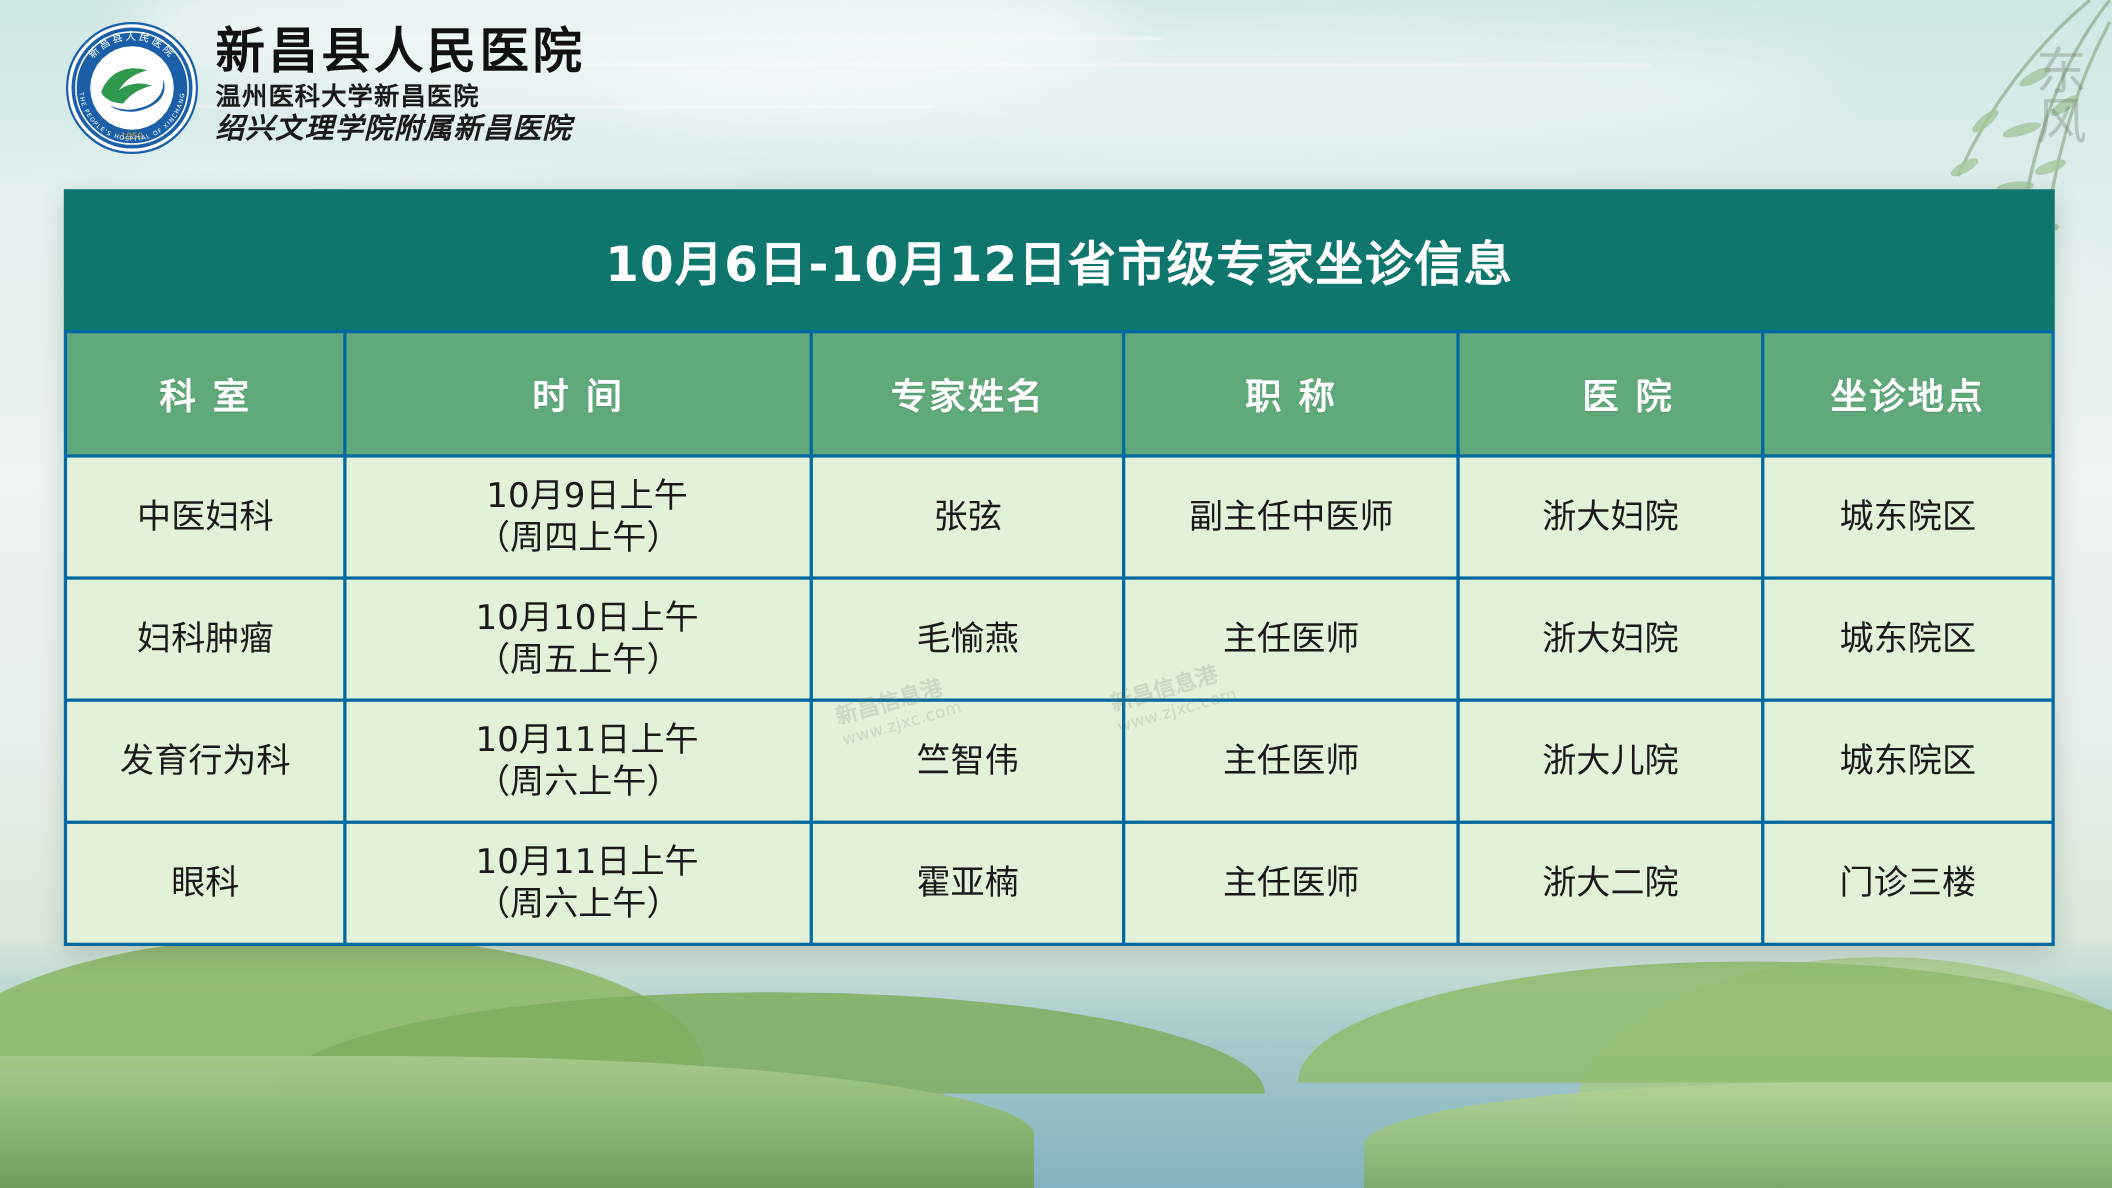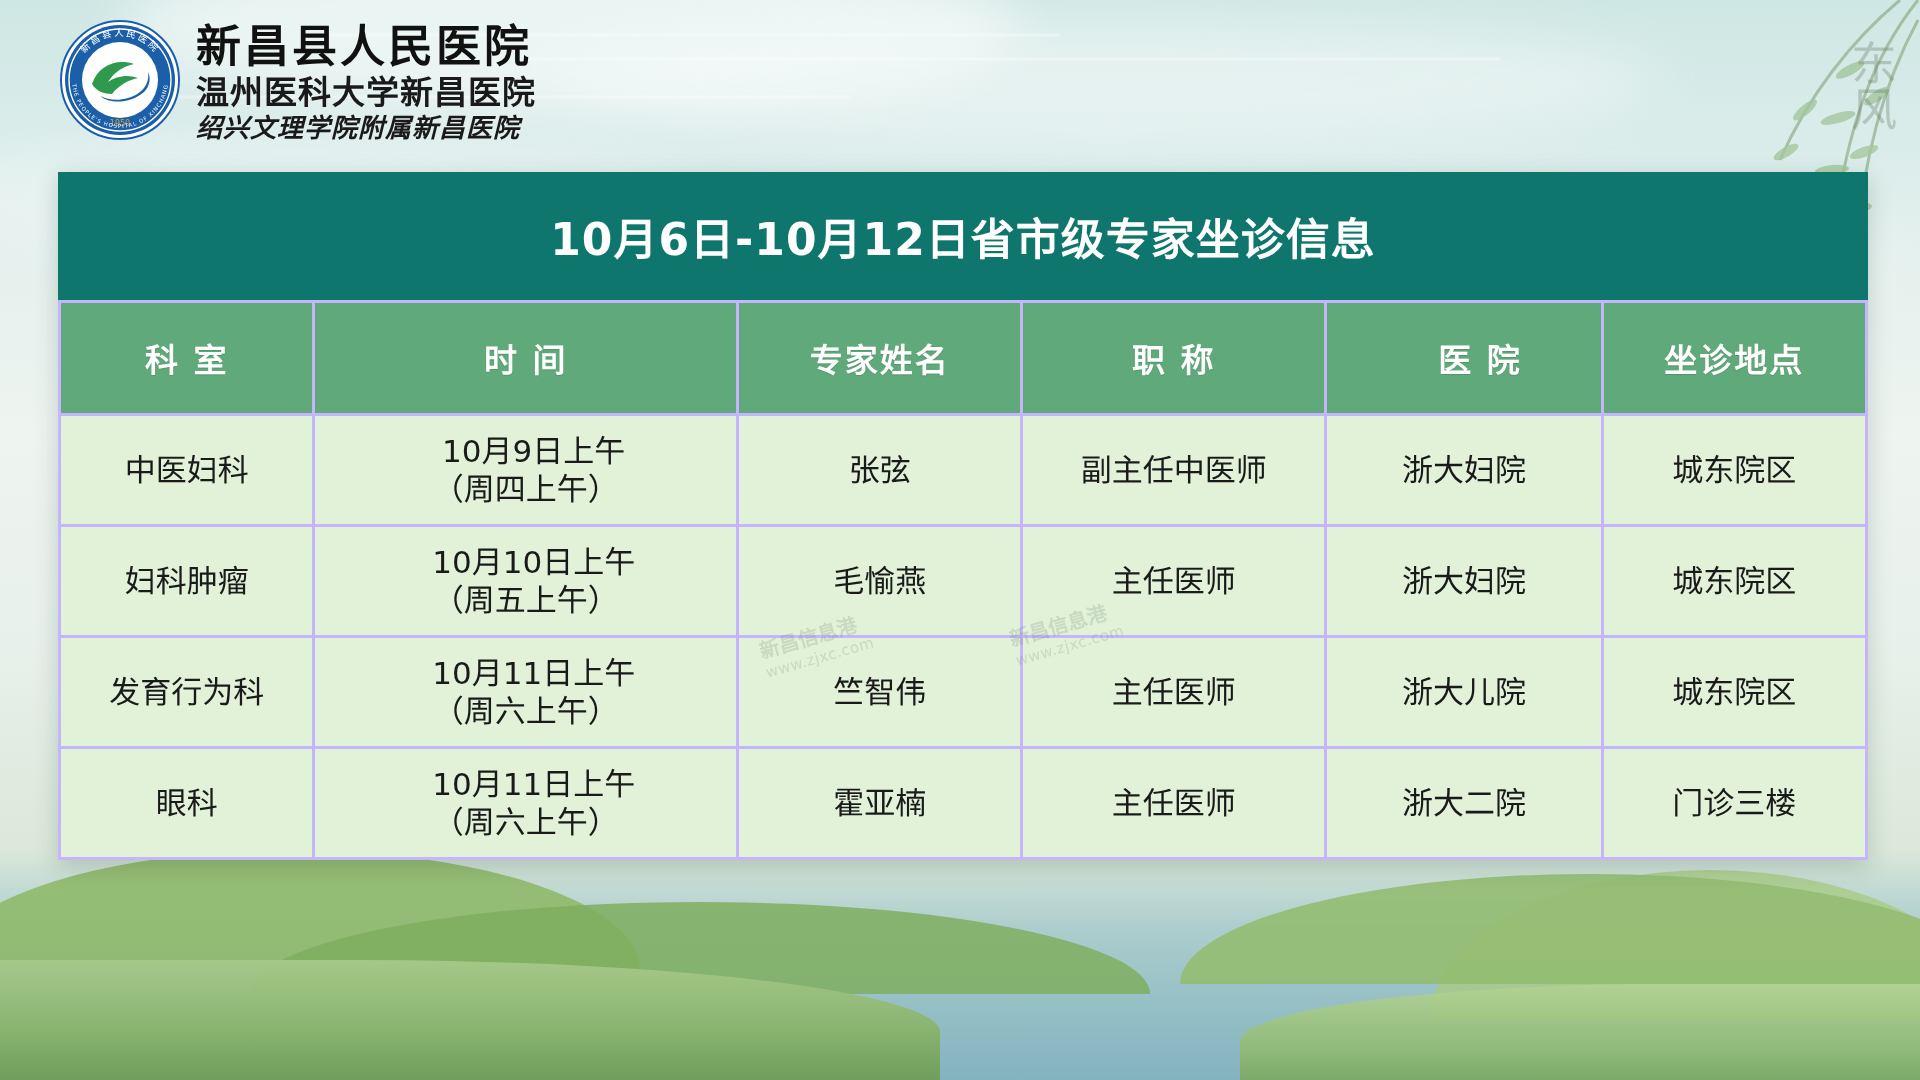--- a/index.html
+++ b/index.html
@@ -61,21 +61,21 @@
   
   .header{position:absolute;left:0;top:0;width:1920px;height:168px;z-index:5;}
   .logo-wrap{position:absolute;left:58px;top:18px;display:flex;align-items:flex-start;gap:14px;}
   .logo-mark{width:124px;height:124px;flex:0 0 124px;position:relative;}
   .hosp-names{padding-top:6px;}
   .hosp-name-main{
     font-size:45px;font-weight:bold;color:#111;letter-spacing:3px;line-height:1.02;
     font-family:"DejaVu Sans","Liberation Sans",sans-serif;
   }
   .hosp-name-sub{
-    font-size:33px;color:#1a1a1a;line-height:1.12;margin-top:5px;letter-spacing:1px;
+    font-size:23px;color:#1a1a1a;line-height:1.12;margin-top:5px;letter-spacing:1px;
     font-family:"DejaVu Serif","Liberation Serif",serif;font-weight:bold;
   }
   .hosp-name-sub2{
     font-size:26px;color:#1a1a1a;line-height:1.12;margin-top:2px;letter-spacing:1px;
     font-family:"DejaVu Serif","Liberation Serif",serif;font-weight:bold;font-style:italic;
   }
   .hotline{
     position:absolute;right:30px;top:46px;
     font-size:45px;font-weight:bold;color:#1d1d1d;letter-spacing:1px;
     font-family:"DejaVu Sans","Liberation Sans",sans-serif;white-space:nowrap;
@@ -85,21 +85,21 @@
   .card{
     position:absolute;left:58px;top:172px;width:1810px;
     box-shadow:0 6px 22px rgba(40,70,50,.22);
     z-index:6;background:#fff;
   }
   .card-title{
     height:128px;background:#0f766e;display:flex;align-items:center;justify-content:center;
     color:#fff;font-size:44px;font-weight:bold;letter-spacing:1px;
     font-family:"DejaVu Sans","Liberation Sans",sans-serif;
   }
-  table.sched{width:100%;border-collapse:separate;border-spacing:3px;background:#c4b5fd;}
+  table.sched{width:100%;border-collapse:separate;border-spacing:3px;background:#0369a1;}
   table.sched th{
     background:#5fa97b;color:#fff;font-size:33px;font-weight:bold;height:108px;
     letter-spacing:2px;font-family:"DejaVu Sans","Liberation Sans",sans-serif;
     text-shadow:0 1px 1px rgba(0,0,0,.12);
   }
   table.sched td{
     background:#e2f2d9;color:#1a1a1a;font-size:31px;text-align:center;height:106px;
     font-family:"DejaVu Sans","Liberation Sans",sans-serif;line-height:1.24;
   }
   .col-dept{width:250px;}

